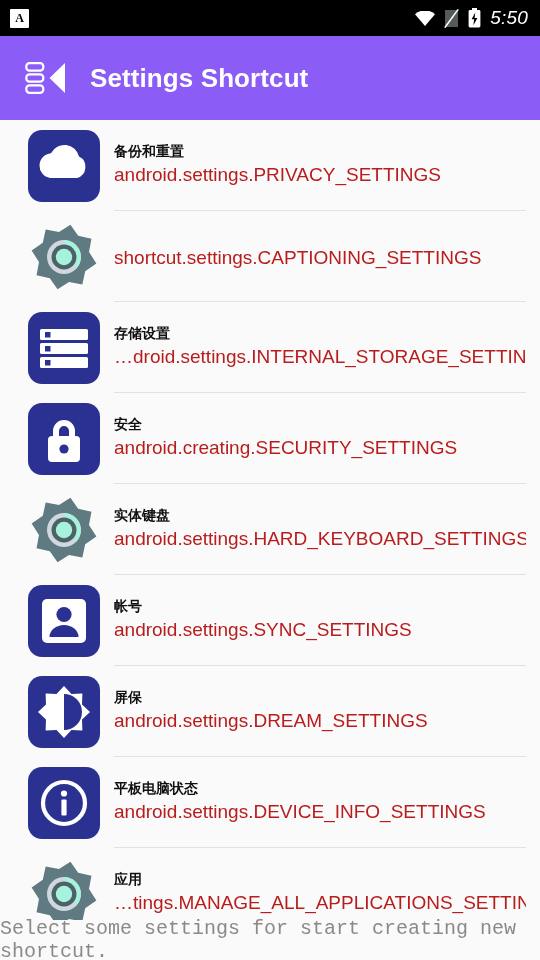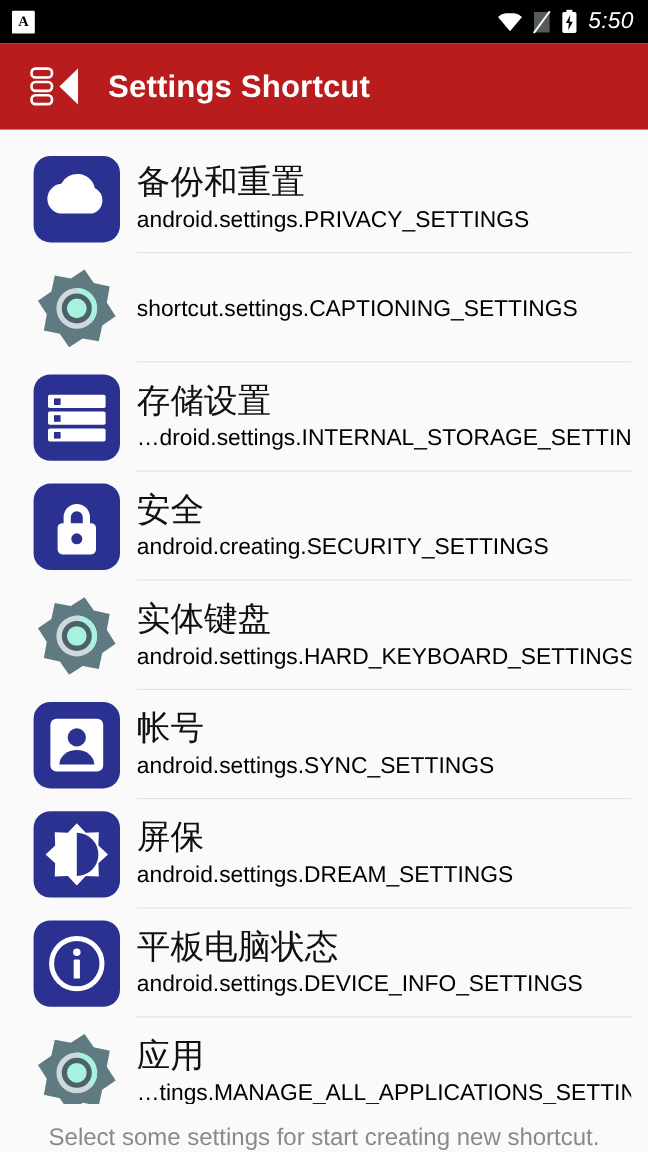--- a/index.html
+++ b/index.html
@@ -25,21 +25,21 @@
     color:#000;font-size:12px;font-weight:bold;line-height:1;
     font-family:"Liberation Serif",serif;
   }
   .sb-time{ font-size:19px; font-weight:400; letter-spacing:.2px; color:#fff; }
   .ic-wifi{ width:20px;height:15px; }
   .ic-sim{ width:15px;height:19px; }
   .ic-batt{ width:13px;height:20px; }
 
   
   #toolbar{
-    height:72px; background:#b91c1c;
+    height:84px; background:#8b5cf6;
     display:flex; align-items:center; padding-left:18px;
   }
   #nav-up{
     width:58px;height:58px;display:flex;align-items:center;justify-content:center;
     cursor:pointer;
   }
   #toolbar-title{
     color:#ffffff; font-size:26px; font-weight:bold; margin-left:14px;
     letter-spacing:.1px;
   }
@@ -61,32 +61,32 @@
   .icon-wrap{
     width:72px;height:72px;flex:0 0 72px;
     display:flex;align-items:center;justify-content:center;
   }
   .sq{
     width:72px;height:72px;border-radius:14px;background:#2b3190;
     display:flex;align-items:center;justify-content:center;
   }
   .texts{ margin-left:14px; min-width:0; flex:1; }
   .t-title{
-    font-size:28px; color:#101010; line-height:1.25; font-weight:400;
+    font-size:14px; color:#101010; line-height:1.25; font-weight:700;
     white-space:nowrap; overflow:hidden;
   }
   .t-sub{
-    font-size:19px; color:#000000; line-height:1.3; margin-top:3px;
+    font-size:19px; color:#b91c1c; line-height:1.3; margin-top:3px;
     white-space:nowrap; overflow:hidden;
   }
 
   
   #footer{
     position:absolute; left:0; right:0; bottom:0; height:40px;
-    background:#fafafa; display:flex; align-items:flex-end; justify-content:center;
+    background:#fafafa; display:flex; align-items:center; justify-content:center;font-family:Liberation Mono, monospace;
   }
   #footer-text{ font-size:20px; color:#8a8a8a; }
 </style>
 </head>
 <body>
 
 <div id="screen">
 
   <div id="statusbar">
     <div class="sb-left">

